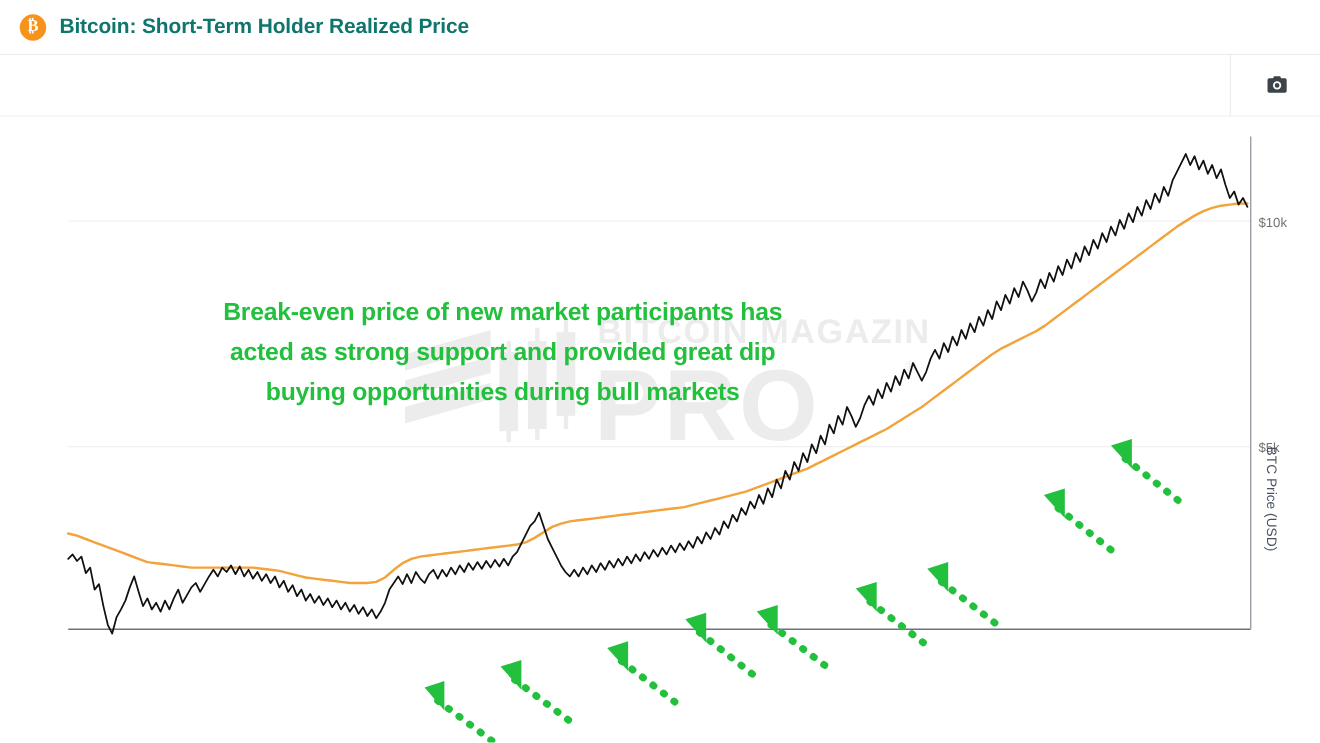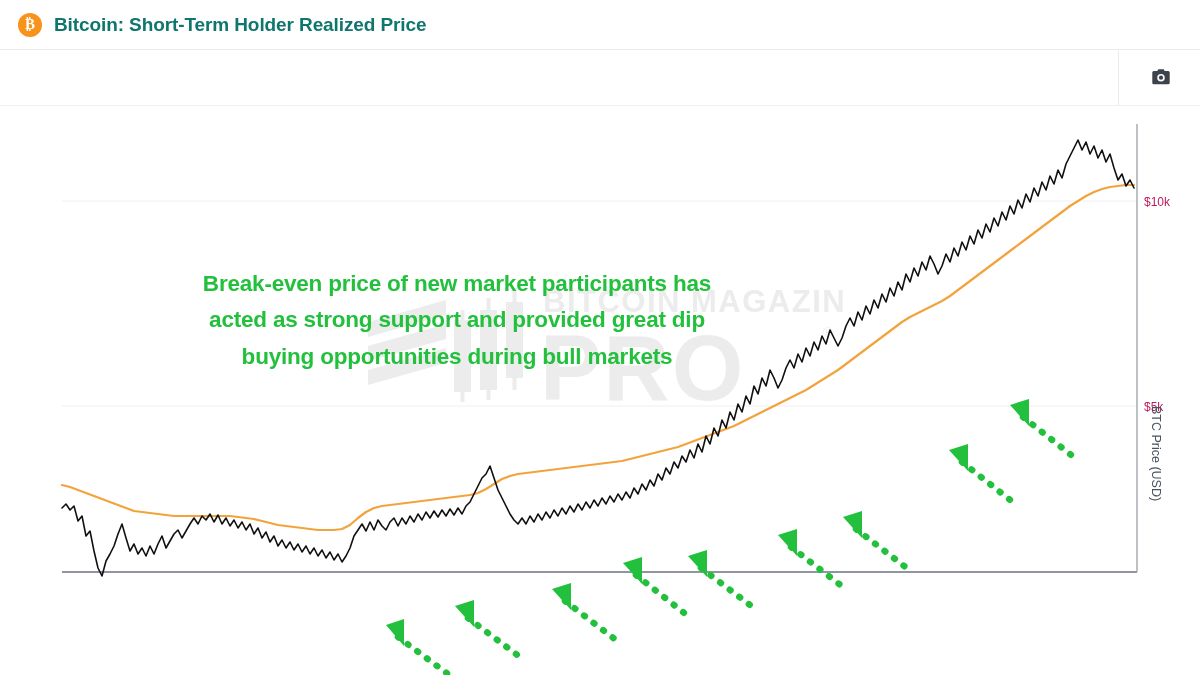--- a/index.html
+++ b/index.html
@@ -60,21 +60,21 @@
   }
   .annotation div{white-space:nowrap;}
 
   .axis-title-y{
     position:absolute;left:1163px;top:300px;
     transform:rotate(90deg);transform-origin:left top;
     font-size:12.5px;color:#4a5460;white-space:nowrap;
   }
 
   .ylab{
-    position:absolute;font-size:12px;color:#be185d;white-space:nowrap;
+    position:absolute;font-size:12px;color:#737373;white-space:nowrap;
   }
 </style>
 </head>
 <body>
 
 <div class="app">
 
   <div class="header">
     <div class="btc-logo">₿</div>
     <div class="page-title">Bitcoin: Short-Term Holder Realized Price</div>

